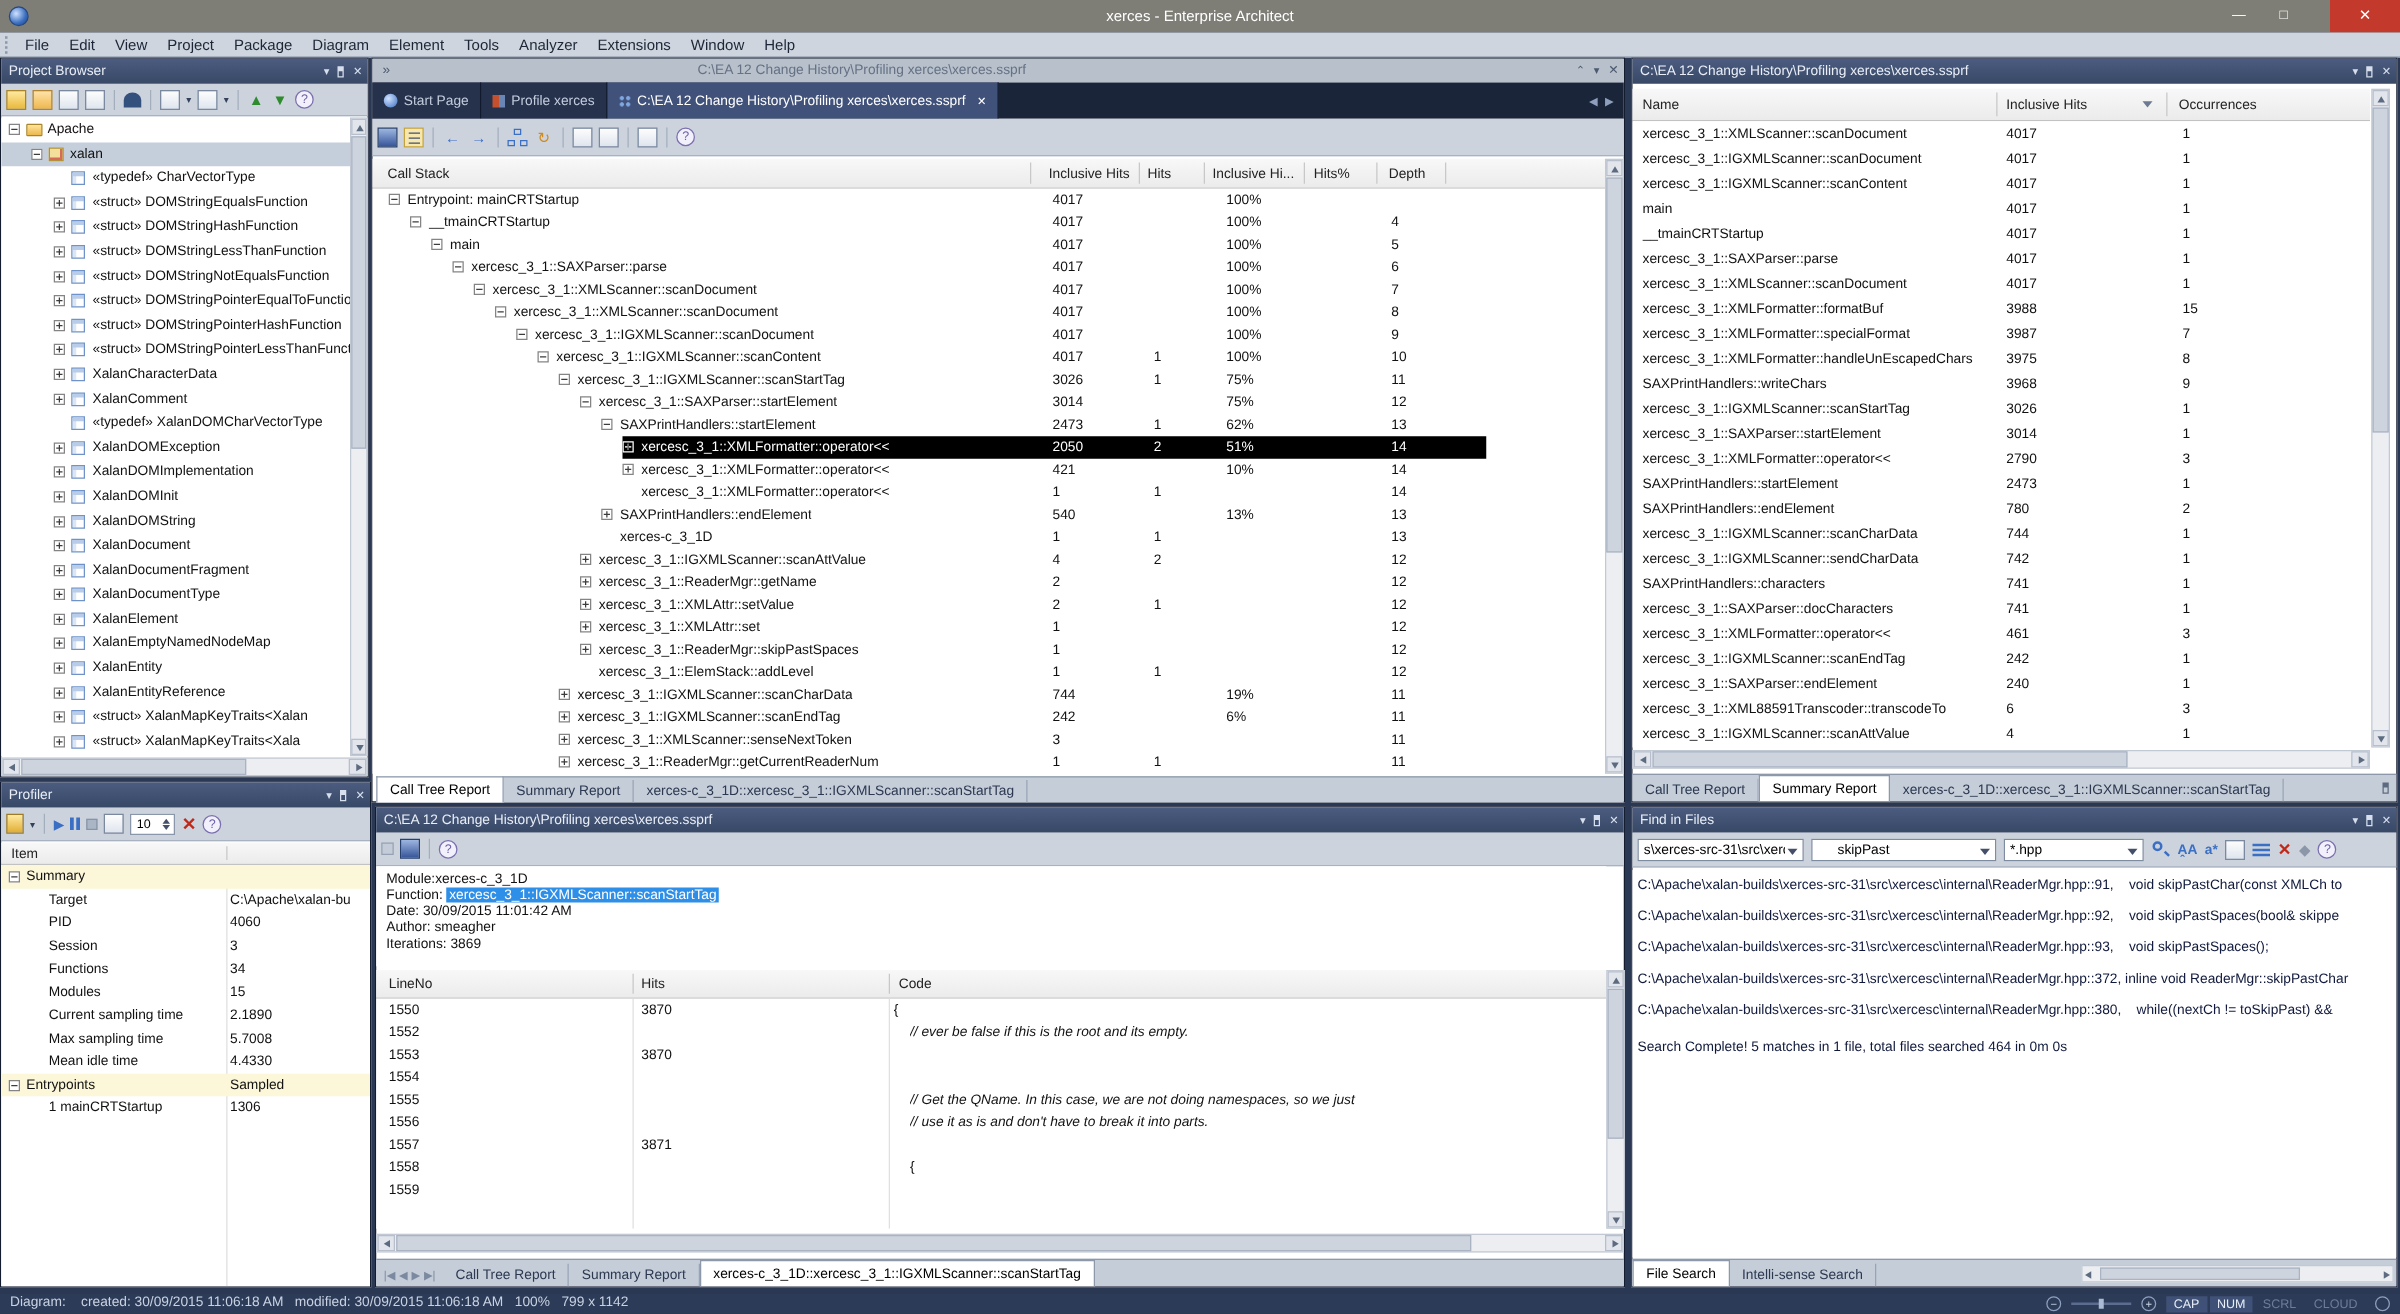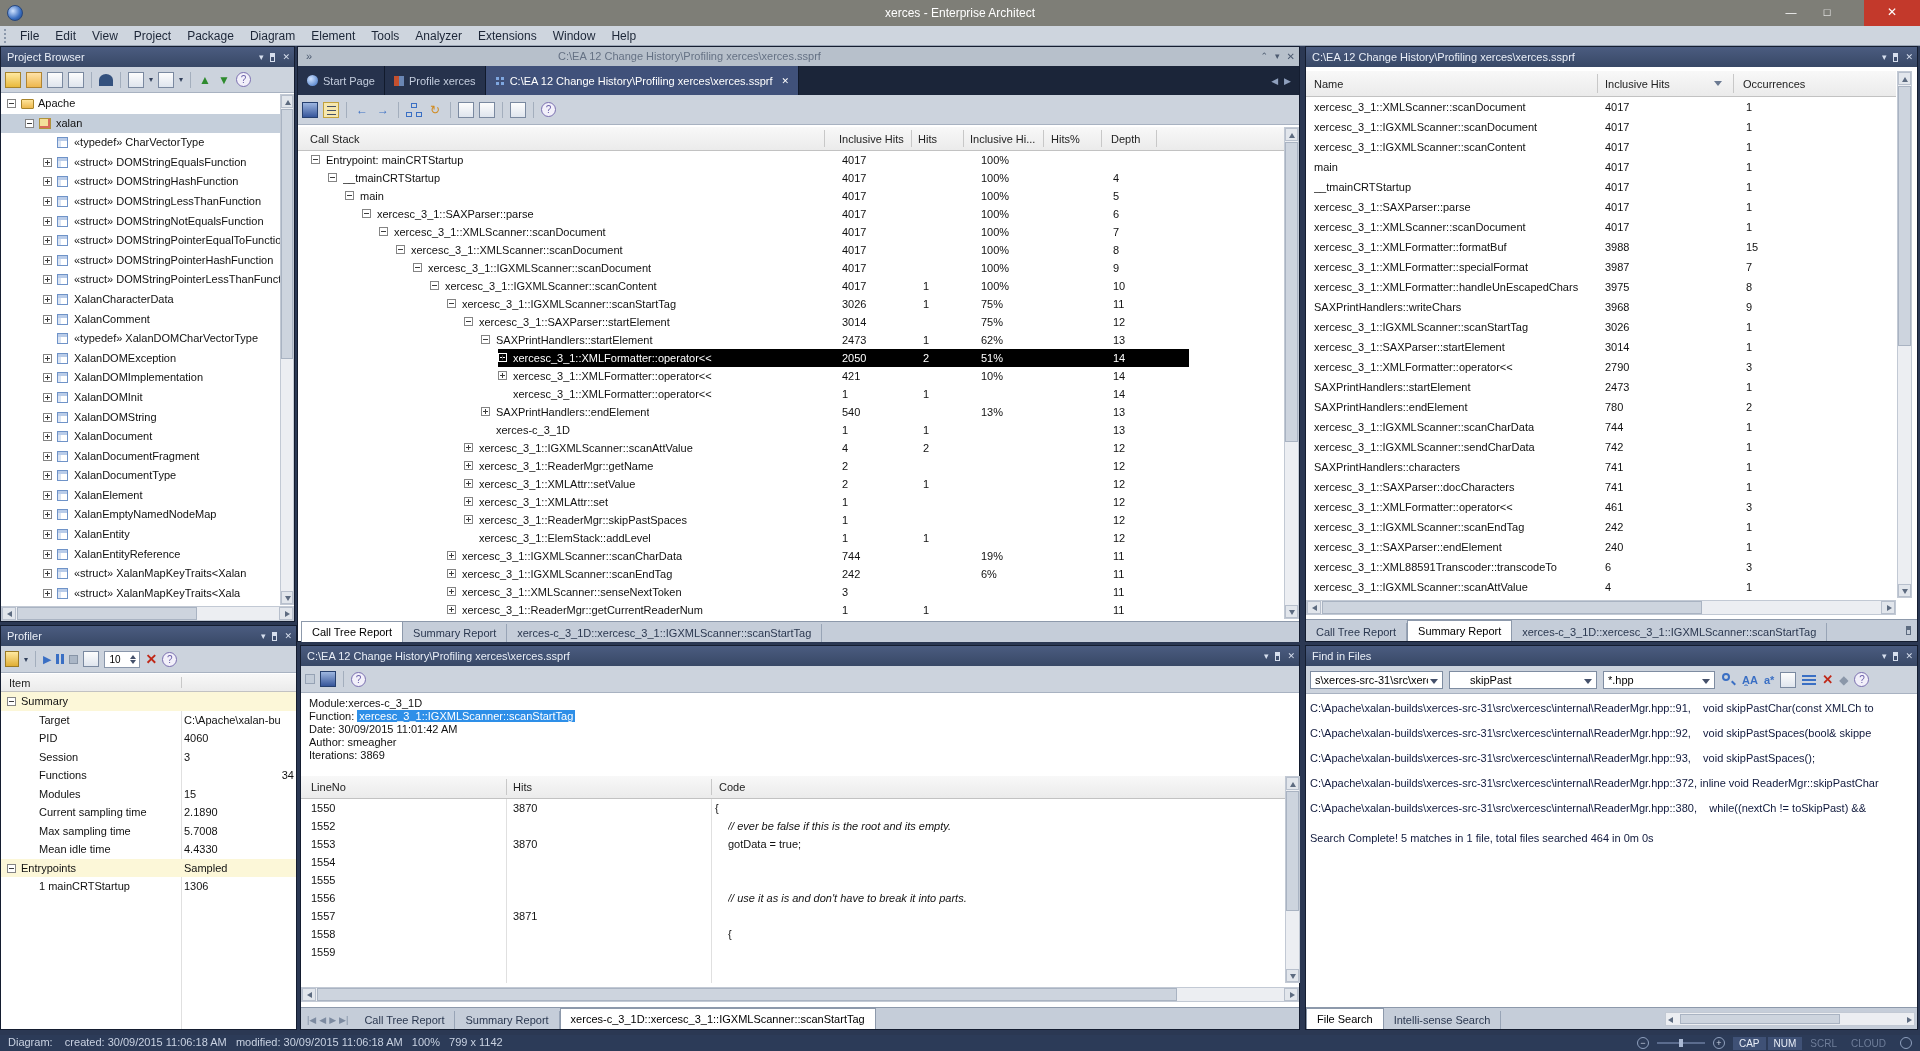--- a/index.html
+++ b/index.html
@@ -308,21 +308,21 @@
       <div style="position: relative; height: 18.5px; font-size: 11px; line-height: 18.5px; color: rgb(17, 17, 17);">
         <span class="ell" style="position: absolute; left: 38px; width: 140px;">PID</span>
         <span class="ell" style="position: absolute; left: 183px; right: 2px;">4060</span>
       </div>
       <div style="position: relative; height: 18.5px; font-size: 11px; line-height: 18.5px; color: rgb(17, 17, 17);">
         <span class="ell" style="position: absolute; left: 38px; width: 140px;">Session</span>
         <span class="ell" style="position: absolute; left: 183px; right: 2px;">3</span>
       </div>
       <div style="position: relative; height: 18.5px; font-size: 11px; line-height: 18.5px; color: rgb(17, 17, 17);">
         <span class="ell" style="position: absolute; left: 38px; width: 140px;">Functions</span>
-        <span class="ell" style="position: absolute; left: 183px; right: 2px; text-align: right;">34</span>
+        <span class="ell" style="position: absolute; left: 183px; right: 2px;">34</span>
       </div>
       <div style="position: relative; height: 18.5px; font-size: 11px; line-height: 18.5px; color: rgb(17, 17, 17);">
         <span class="ell" style="position: absolute; left: 38px; width: 140px;">Modules</span>
         <span class="ell" style="position: absolute; left: 183px; right: 2px;">15</span>
       </div>
       <div style="position: relative; height: 18.5px; font-size: 11px; line-height: 18.5px; color: rgb(17, 17, 17);">
         <span class="ell" style="position: absolute; left: 38px; width: 140px;">Current sampling time</span>
         <span class="ell" style="position: absolute; left: 183px; right: 2px;">2.1890</span>
       </div>
       <div style="position: relative; height: 18.5px; font-size: 11px; line-height: 18.5px; color: rgb(17, 17, 17);">
@@ -820,28 +820,28 @@
         <span style="position: absolute; left: 212px;">3870</span>
         <span class="ell" style="position: absolute; left: 414px; right: 2px;">{</span>
       </div>
       <div style="position: relative; height: 18px; font-size: 11px; line-height: 18px; color: rgb(17, 17, 17);">
         <span style="position: absolute; left: 10px;">1552</span>
         <span class="ell" style="position: absolute; left: 427px; right: 2px; font-style: italic;">//  ever be false if this is the root and its empty.</span>
       </div>
       <div style="position: relative; height: 18px; font-size: 11px; line-height: 18px; color: rgb(17, 17, 17);">
         <span style="position: absolute; left: 10px;">1553</span>
         <span style="position: absolute; left: 212px;">3870</span>
-        <span class="ell" style="position: absolute; left: 427px; right: 2px;">gotData = true;</span>
       </div>
       <div style="position: relative; height: 18px; font-size: 11px; line-height: 18px; color: rgb(17, 17, 17);">
         <span style="position: absolute; left: 10px;">1554</span>
         <span class="ell" style="position: absolute; left: 427px; right: 2px;"></span>
       </div>
       <div style="position: relative; height: 18px; font-size: 11px; line-height: 18px; color: rgb(17, 17, 17);">
         <span style="position: absolute; left: 10px;">1555</span>
+        <span class="ell" style="position: absolute; left: 427px; right: 2px; font-style: italic;">//  Get the QName. In this case, we are not doing namespaces, so we just</span>
       </div>
       <div style="position: relative; height: 18px; font-size: 11px; line-height: 18px; color: rgb(17, 17, 17);">
         <span style="position: absolute; left: 10px;">1556</span>
         <span class="ell" style="position: absolute; left: 427px; right: 2px; font-style: italic;">//  use it as is and don't have to break it into parts.</span>
       </div>
       <div style="position: relative; height: 18px; font-size: 11px; line-height: 18px; color: rgb(17, 17, 17);">
         <span style="position: absolute; left: 10px;">1557</span>
         <span style="position: absolute; left: 212px;">3871</span>
       </div>
       <div style="position: relative; height: 18px; font-size: 11px; line-height: 18px; color: rgb(17, 17, 17);">

